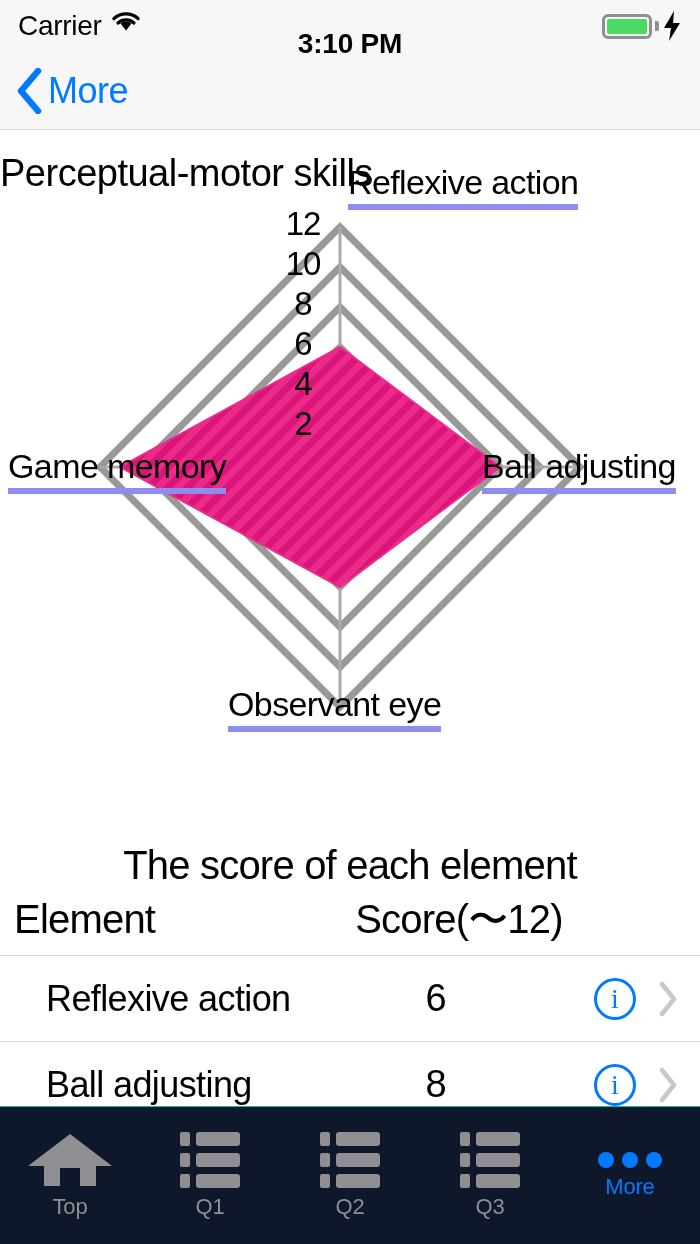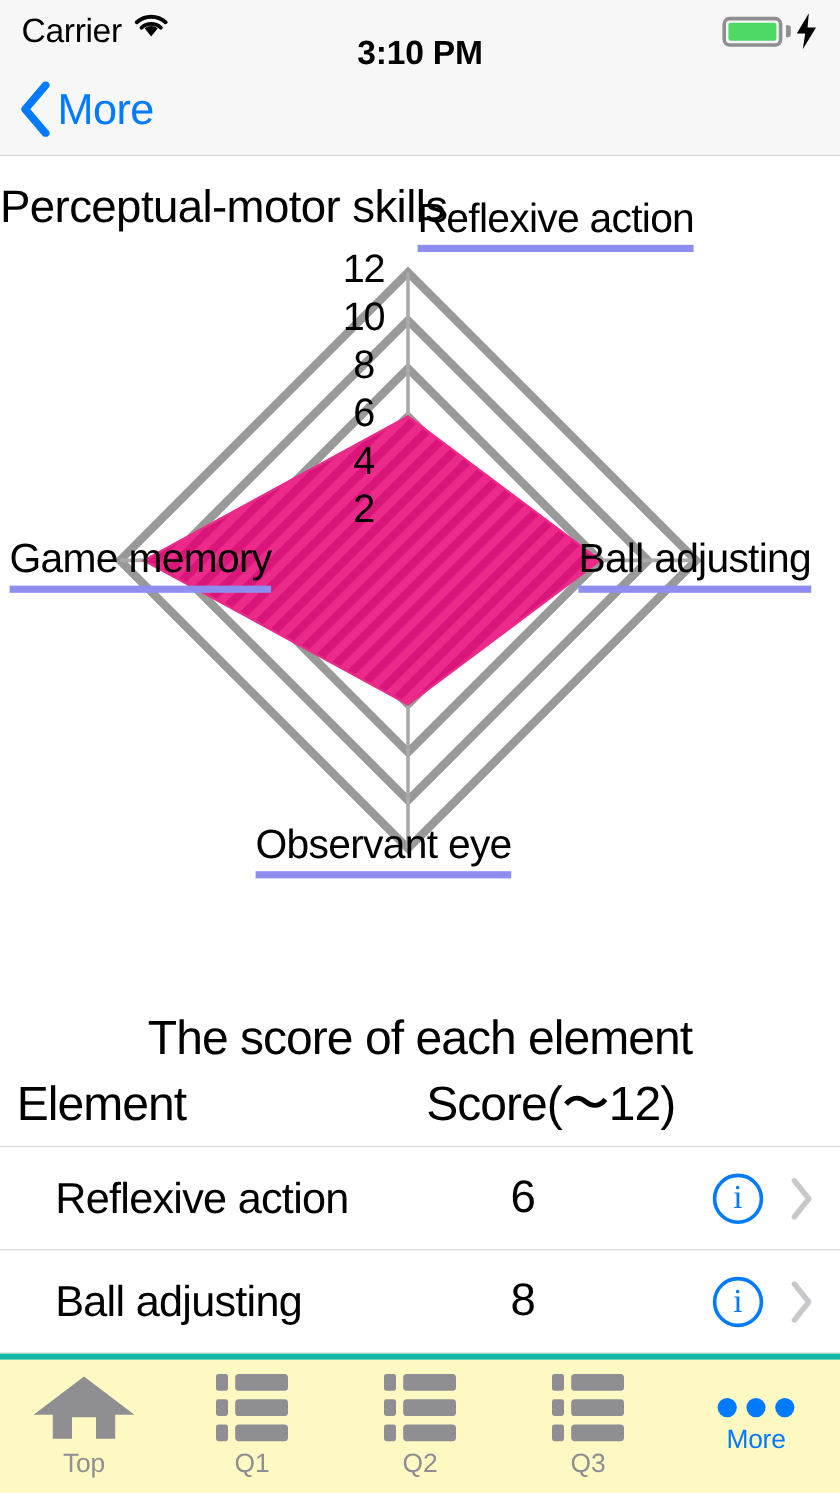--- a/index.html
+++ b/index.html
@@ -207,23 +207,23 @@
     box-sizing: border-box;
     cursor: pointer;
   }
   .chevron-right { display: block; }
 
   
   .tab-bar {
     position: absolute;
     left: 0; bottom: 0;
     width: 700px;
-    height: 116px;
-    background: #fef9c3;
-    border-top: 5px solid #14b8a6;
+    height: 138px;
+    background: #0f172a;
+    border-top: 1px solid #14b8a6;
     display: flex;
     box-sizing: border-box;
   }
   .tab-item {
     flex: 1;
     display: flex;
     flex-direction: column;
     align-items: center;
     justify-content: center;
     gap: 6px;
@@ -311,21 +311,21 @@
   <div class="tick-label" style="left:276px; top:210px;">2</div>
 
   <div class="axis-label" style="left:348px; top:-32px;">
     <span>Reflexive action</span>
     <span class="underline"></span>
   </div>
   <div class="axis-label" style="left:482px; top:252px;">
     <span>Ball adjusting</span>
     <span class="underline"></span>
   </div>
-  <div class="axis-label" style="left:213px; top:490px;">
+  <div class="axis-label" style="left:228px; top:490px;">
     <span>Observant eye</span>
     <span class="underline"></span>
   </div>
   <div class="axis-label" style="left:8px; top:252px;">
     <span>Game memory</span>
     <span class="underline"></span>
   </div>
 </div>
 
 <div class="score-title">The score of each element</div>

